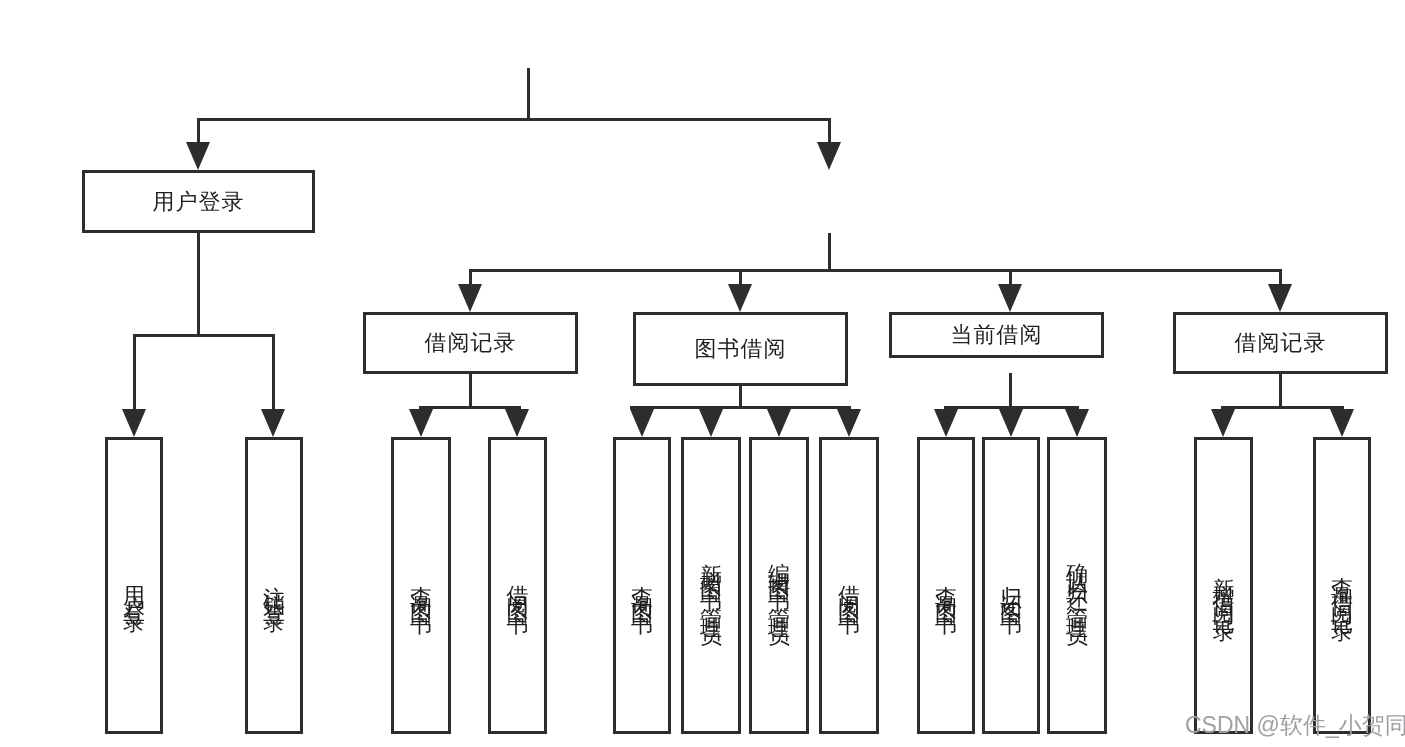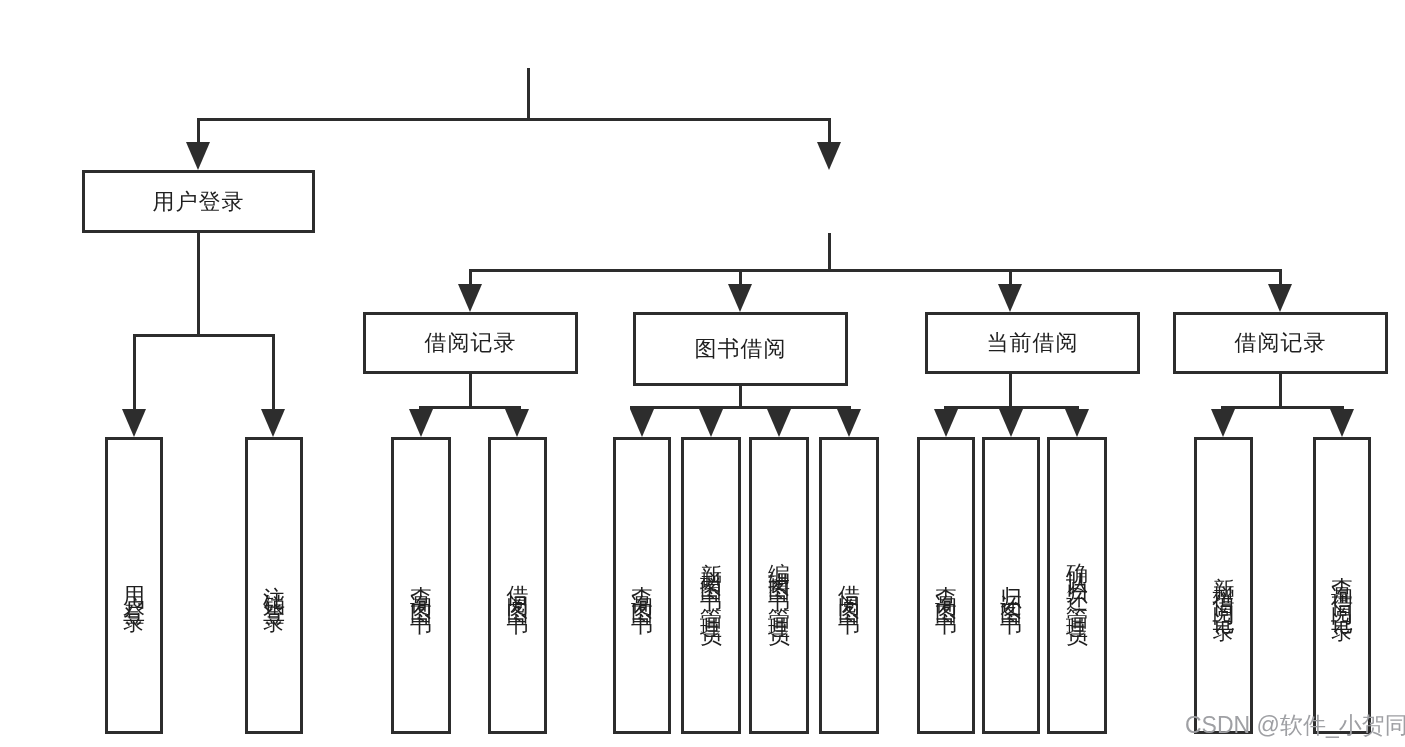--- a/index.html
+++ b/index.html
@@ -84,21 +84,21 @@
   <div class="node" style="left:82px; top:170px; width:233px; height:63px;">
     <span>用户登录</span>
   </div>
 
   <div class="node" style="left:363px; top:312px; width:215px; height:62px;">
     <span>借阅记录</span>
   </div>
   <div class="node" style="left:633px; top:312px; width:215px; height:74px;">
     <span>图书借阅</span>
   </div>
-  <div class="node" style="left:925px; top:312px; width:215px; height:62px;align-items:center;">
+  <div class="node" style="left:889px; top:312px; width:215px; height:46px;align-items:center;">
     <span>当前借阅</span>
   </div>
   <div class="node" style="left:1173px; top:312px; width:215px; height:62px;">
     <span>借阅记录</span>
   </div>
 
   <div class="node" style="left:105px; top:437px; width:58px; height:297px;">
     <span class="vtext">用户登录</span>
   </div>
   <div class="node" style="left:245px; top:437px; width:58px; height:297px;">

